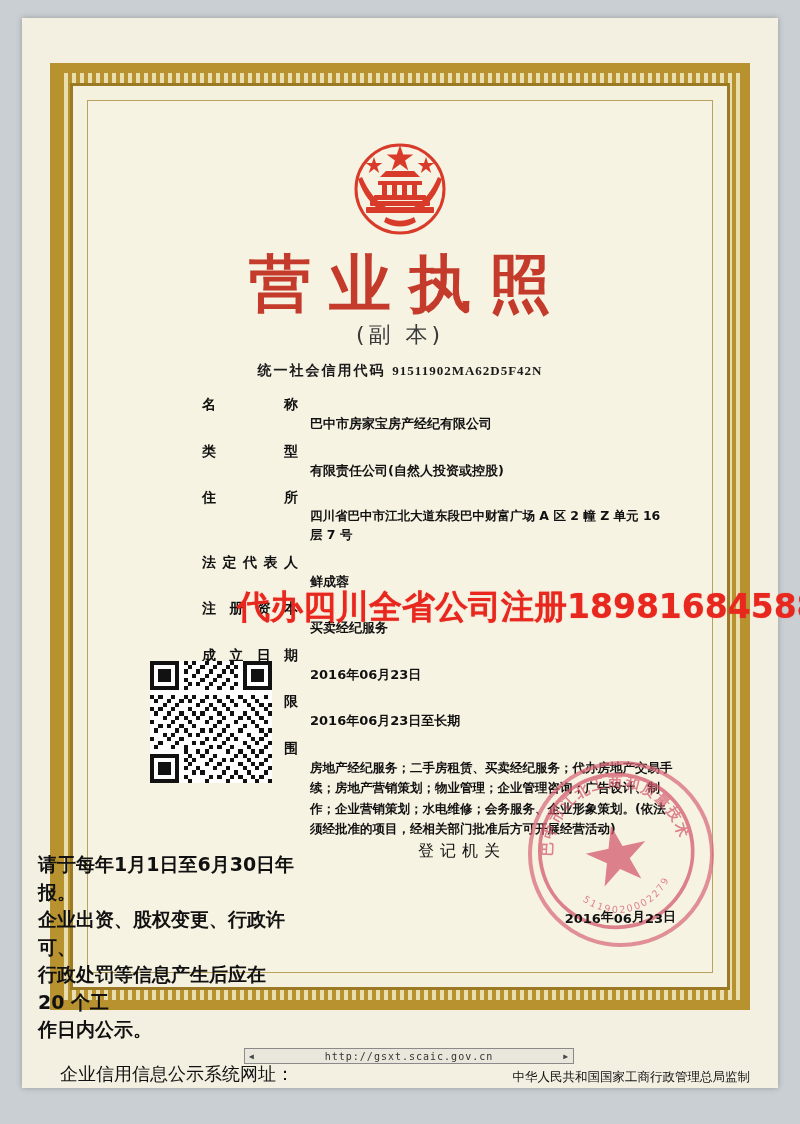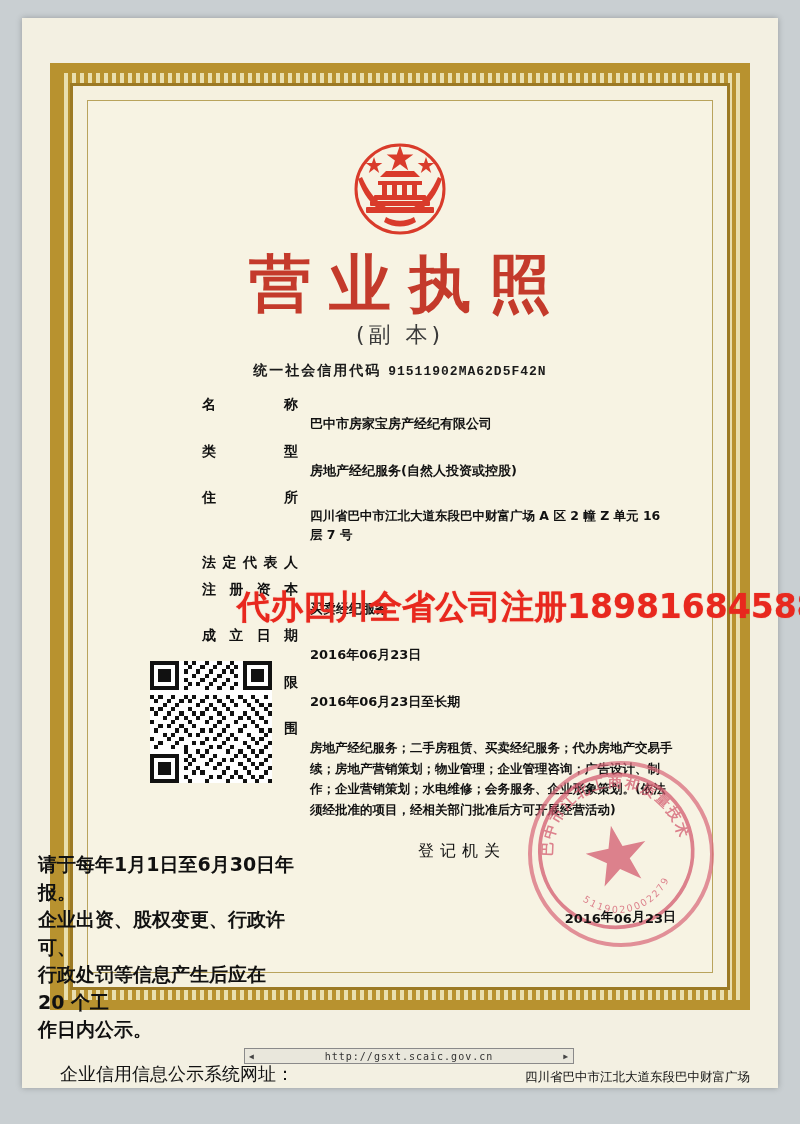--- a/index.html
+++ b/index.html
@@ -66,21 +66,21 @@
     margin-top:4px;
   }
   .credit-line{
     text-align:center;
     font-size:14px;
     color:#1a1a1a;
     letter-spacing:2px;
     margin-top:12px;
     font-weight:bold;
   }
-  .credit-line .code{letter-spacing:1px;font-family:Liberation Mono, monospace;font-size:13px;}
+  .credit-line .code{letter-spacing:1px;font-family:Liberation Serif, serif;font-size:13px;}
   
   .fields{margin-top:16px;padding-left:88px;padding-right:10px;}
   .row{display:flex;align-items:flex-start;margin-bottom:9px;}
   .label{
     width:96px;flex:none;
     font-size:14px;font-weight:bold;color:#111;
     display:flex;justify-content:space-between;
     letter-spacing:0;
   }
   .label span{display:inline-block;}
@@ -198,39 +198,40 @@
                 <span>称</span>
               </div>
               <div class="value">巴中市房家宝房产经纪有限公司</div>
             </div>
 
             <div class="row">
               <div class="label">
                 <span>类</span>
                 <span>型</span>
               </div>
-              <div class="value">房地产经纪服务(自然人投资或控股)</div>
+              <div class="value">有限责任公司(自然人投资或控股)</div>
             </div>
 
             <div class="row">
               <div class="label">
                 <span>住</span>
                 <span>所</span>
               </div>
               <div class="value small">四川省巴中市江北大道东段巴中财富广场 A 区 2 幢 Z 单元 16 层 7 号</div>
             </div>
 
             <div class="row">
               <div class="label">
                 <span>法</span>
                 <span>定</span>
                 <span>代</span>
                 <span>表</span>
                 <span>人</span>
               </div>
+              <div class="value">鲜成蓉</div>
             </div>
 
             <div class="row">
               <div class="label">
                 <span>注</span>
                 <span>册</span>
                 <span>资</span>
                 <span>本</span>
               </div>
               <div class="value">买卖经纪服务</div>
@@ -543,17 +544,17 @@
     <div>作日内公示。</div>
   </div>
 
   <div class="url-bar">
     <span class="arrow">◀</span>
     <span>http://gsxt.scaic.gov.cn</span>
     <span class="arrow">▶</span>
   </div>
 
   <div class="footer-left">企业信用信息公示系统网址：</div>
-  <div class="footer-right">四川省巴中市江北大道东段巴中财富广场</div>
+  <div class="footer-right">中华人民共和国国家工商行政管理总局监制</div>
 
   <div class="watermark">代办四川全省公司注册18981684588</div>
 
 </div>
 
 </body></html>

